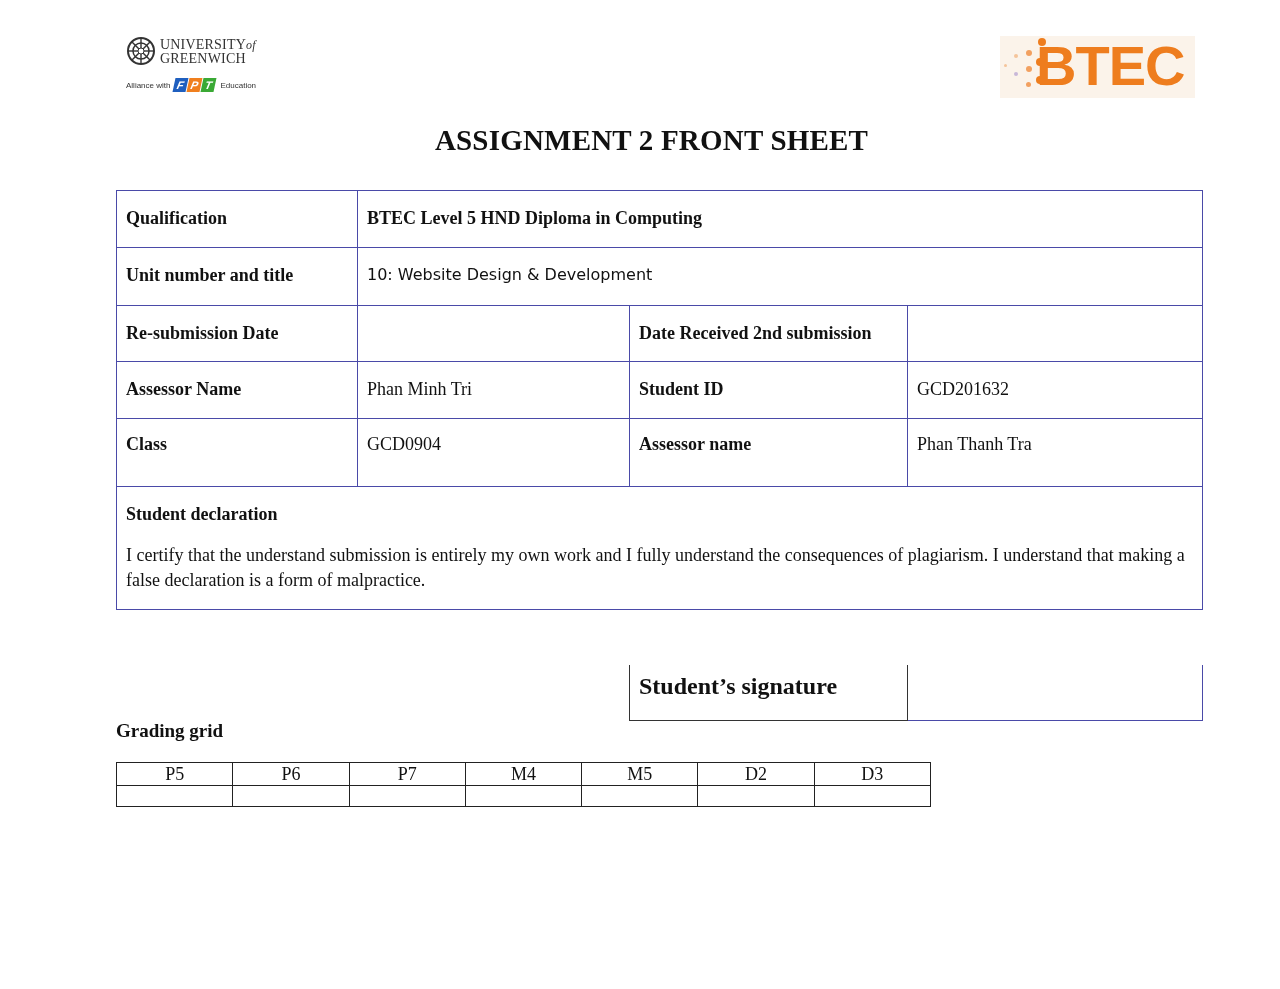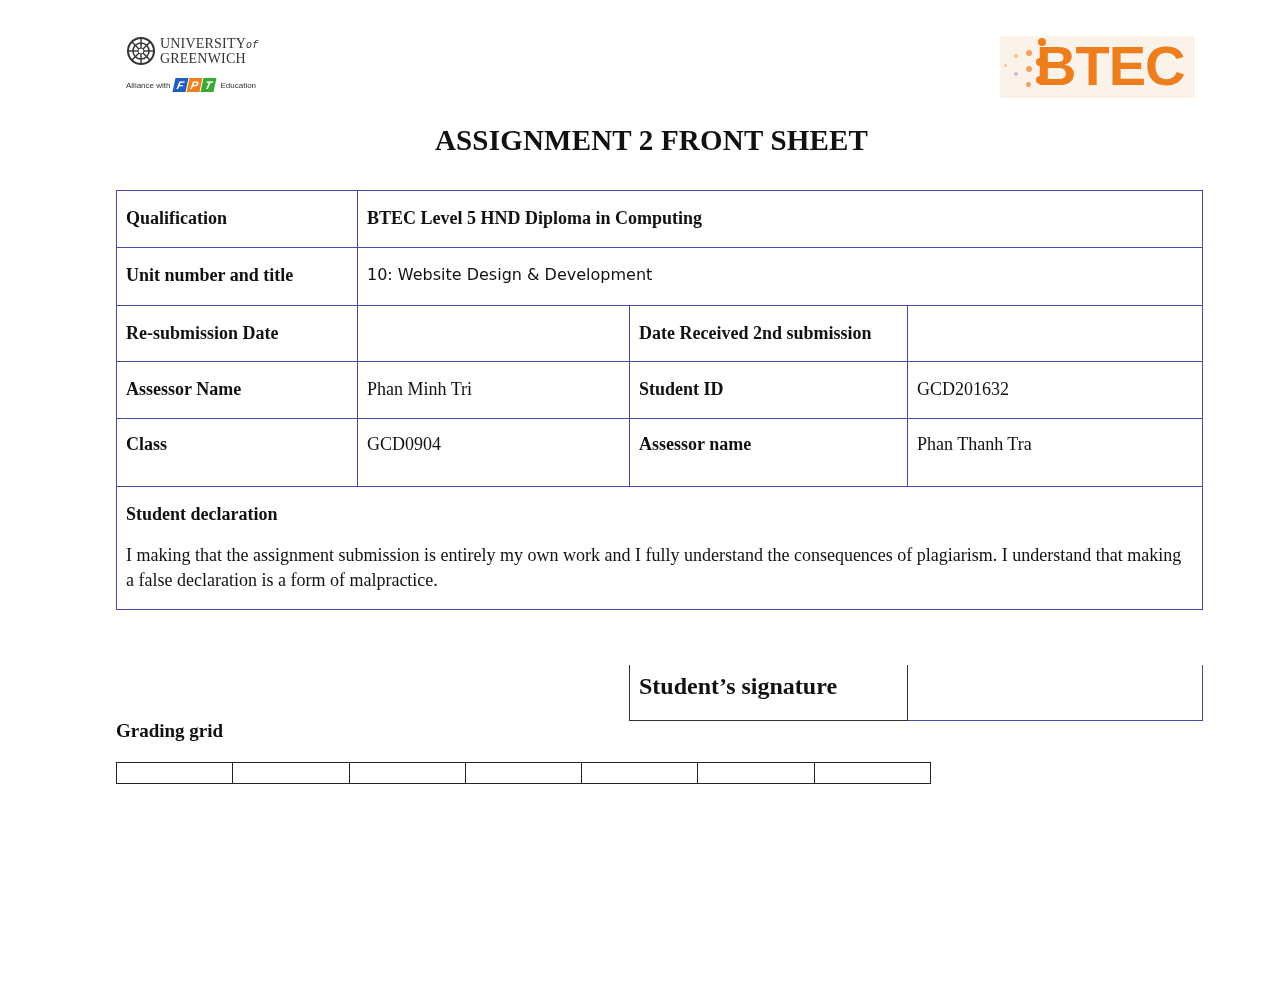--- a/index.html
+++ b/index.html
@@ -4,21 +4,21 @@
 <style>
   html, body { margin: 0; padding: 0; background: #ffffff; }
   body { width: 1280px; height: 989px; position: relative; overflow: hidden;
          font-family: "Liberation Serif", "DejaVu Serif", serif; color: #111; }
   .abs { position: absolute; }
 
   
   .uog { left: 126px; top: 36px; width: 135px; height: 62px; }
   .uog-row { display: flex; align-items: center; }
   .uog-text { font-family: "Liberation Serif", serif; font-size: 14px; line-height: 13px; color: #333; margin-left: 4px; letter-spacing: 0.2px; }
-  .uog-of { font-size: 10px; font-style: italic; font-family: Liberation Mono, monospace; }
+  .uog-of { font-size: 12px; font-style: italic; }
   .alliance { display: flex; align-items: center; margin-top: 12px; font-family: "Liberation Sans", sans-serif; font-size: 8px; color: #333; }
   .fpt { display: inline-flex; margin: 0 4px; }
   .fpt span { display: inline-block; width: 13px; height: 14px; color: #fff; font-weight: bold; font-style: italic;
               font-size: 11px; line-height: 14px; text-align: center; margin-right: 1px; transform: skewX(-12deg); font-family: "Liberation Sans", sans-serif; }
 
   .btec { left: 1000px; top: 36px; width: 195px; height: 62px; background: #fbf3ea; }
   .btec-word { position: absolute; left: 36px; top: 0; font-family: "Liberation Sans", sans-serif; font-weight: bold;
                font-size: 56px; line-height: 60px; letter-spacing: -1px; }
   .dot { position: absolute; border-radius: 50%; }
 
@@ -120,21 +120,21 @@
   </tr>
   <tr style="height:68px">
     <td class="lbl" style="padding-top:14px">Class</td>
     <td style="padding-top:14px">GCD0904</td>
     <td class="lbl" style="padding-top:14px">Assessor name</td>
     <td style="padding-top:14px">Phan Thanh Tra</td>
   </tr>
   <tr style="height:123px">
     <td colspan="4">
       <div class="lbl">Student declaration</div>
-      <div class="decl-text">I making that the assignment submission is entirely my own work and I fully understand the consequences of plagiarism. I understand that making a false declaration is a form of malpractice.</div>
+      <div class="decl-text">I certify that the understand submission is entirely my own work and I fully understand the consequences of plagiarism. I understand that making a false declaration is a form of malpractice.</div>
     </td>
   </tr>
 </tbody>
   </table>
 
 <table class="abs sig">
   <colgroup>
       <col style="width:278px">
       <col style="width:295px">
     </colgroup>
@@ -142,20 +142,29 @@
       <tr>
     <td class="a">Student’s signature</td>
     <td class="b"></td>
   </tr>
 </tbody>
   </table>
 
 <div class="abs grading-title">Grading grid</div>
 <table class="abs grid">
   <tbody>
+      <tr>
+    <td>P5</td>
+    <td>P6</td>
+    <td>P7</td>
+    <td>M4</td>
+    <td>M5</td>
+    <td>D2</td>
+    <td>D3</td>
+  </tr>
   <tr>
     <td></td>
     <td></td>
     <td></td>
     <td></td>
     <td></td>
     <td></td>
     <td></td>
   </tr>
 </tbody>

